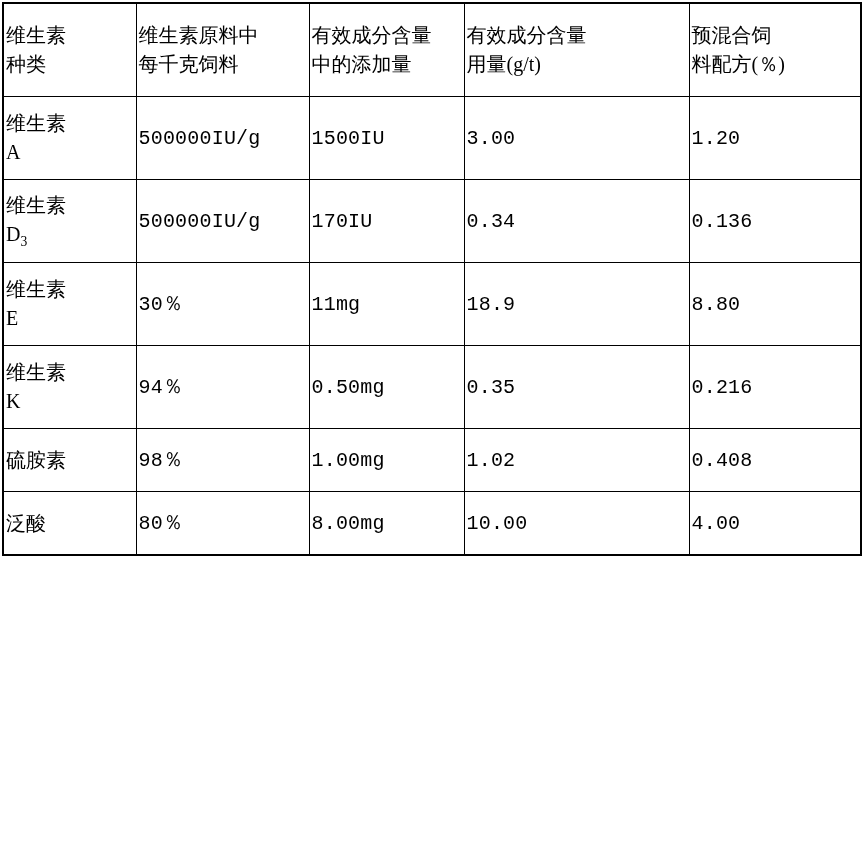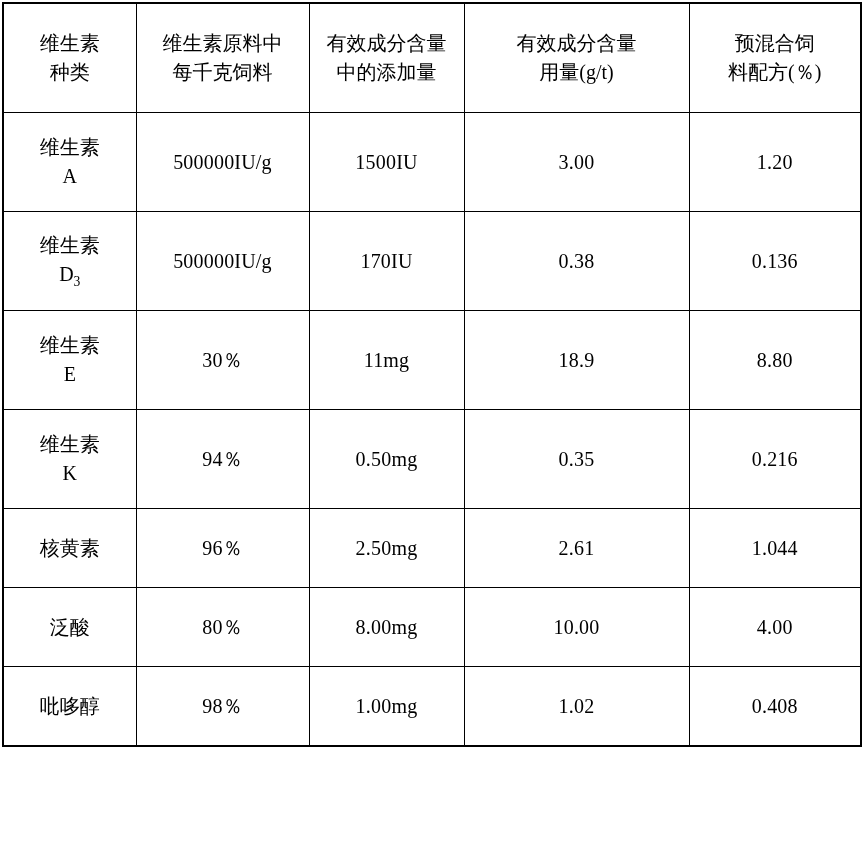--- a/index.html
+++ b/index.html
@@ -22,26 +22,26 @@
   }
   table.vit-table {
     border-collapse: collapse;
     width: 858px;
     margin: 2px 0 0 2px;
     table-layout: fixed;
   }
   table.vit-table td,
   table.vit-table th {
     border: 1px solid #000000;
-    text-align: center;
+    text-align: left;
     vertical-align: middle;
     font-weight: normal;
     font-size: 20px;
     line-height: 1.45;
-    padding: 12px 2px;
+    padding: 4px 2px;
   }
   
   table.vit-table {
     border: 2px solid #000000;
   }
   col.c0 { width: 133px; }
   col.c1 { width: 173px; }
   col.c2 { width: 155px; }
   col.c3 { width: 225px; }
   col.c4 { width: 172px; }
@@ -68,21 +68,21 @@
   }
   td.name-cell .nm2 {
     display: block;
     white-space: nowrap;
   }
   .sub {
     font-size: 0.68em;
     vertical-align: sub;
   }
   .num {
-    font-family: Liberation Serif, serif;
+    font-family: Liberation Mono, monospace;
     letter-spacing: 0.2px;
   }
 </style>
 </head>
 <body>
 
 <div class="sheet">
   <table class="vit-table">
     <colgroup>
       <col class="c0">
@@ -128,21 +128,21 @@
         <td class="num">1.20</td>
       </tr>
 
       <tr class="tall">
         <td class="name-cell">
           <span class="nm">维生素</span>
           <span class="nm2">D<span class="sub">3</span></span>
         </td>
         <td class="num">500000IU/g</td>
         <td class="num">170IU</td>
-        <td class="num">0.38</td>
+        <td class="num">0.34</td>
         <td class="num">0.136</td>
       </tr>
 
       <tr class="tall">
         <td class="name-cell">
           <span class="nm">维生素</span>
           <span class="nm2">E</span>
         </td>
         <td class="num">30％</td>
         <td class="num">11mg</td>
@@ -154,48 +154,39 @@
         <td class="name-cell">
           <span class="nm">维生素</span>
           <span class="nm2">K</span>
         </td>
         <td class="num">94％</td>
         <td class="num">0.50mg</td>
         <td class="num">0.35</td>
         <td class="num">0.216</td>
       </tr>
 
-
       <tr class="short">
         <td class="name-cell">
-          <span class="nm">核黄素</span>
+          <span class="nm">硫胺素</span>
         </td>
-        <td class="num">96％</td>
-        <td class="num">2.50mg</td>
-        <td class="num">2.61</td>
-        <td class="num">1.044</td>
+        <td class="num">98％</td>
+        <td class="num">1.00mg</td>
+        <td class="num">1.02</td>
+        <td class="num">0.408</td>
       </tr>
+
 
       <tr class="short">
         <td class="name-cell">
           <span class="nm">泛酸</span>
         </td>
         <td class="num">80％</td>
         <td class="num">8.00mg</td>
         <td class="num">10.00</td>
         <td class="num">4.00</td>
       </tr>
 
 
-      <tr class="short">
-        <td class="name-cell">
-          <span class="nm">吡哆醇</span>
-        </td>
-        <td class="num">98％</td>
-        <td class="num">1.00mg</td>
-        <td class="num">1.02</td>
-        <td class="num">0.408</td>
-      </tr>
 
 
     </tbody>
   </table>
 </div>
 
 </body></html>

